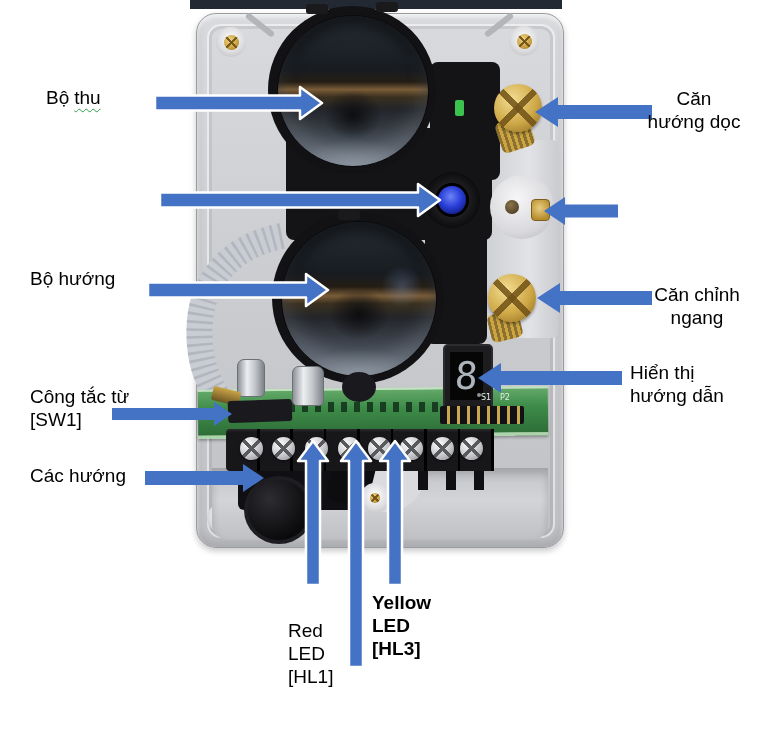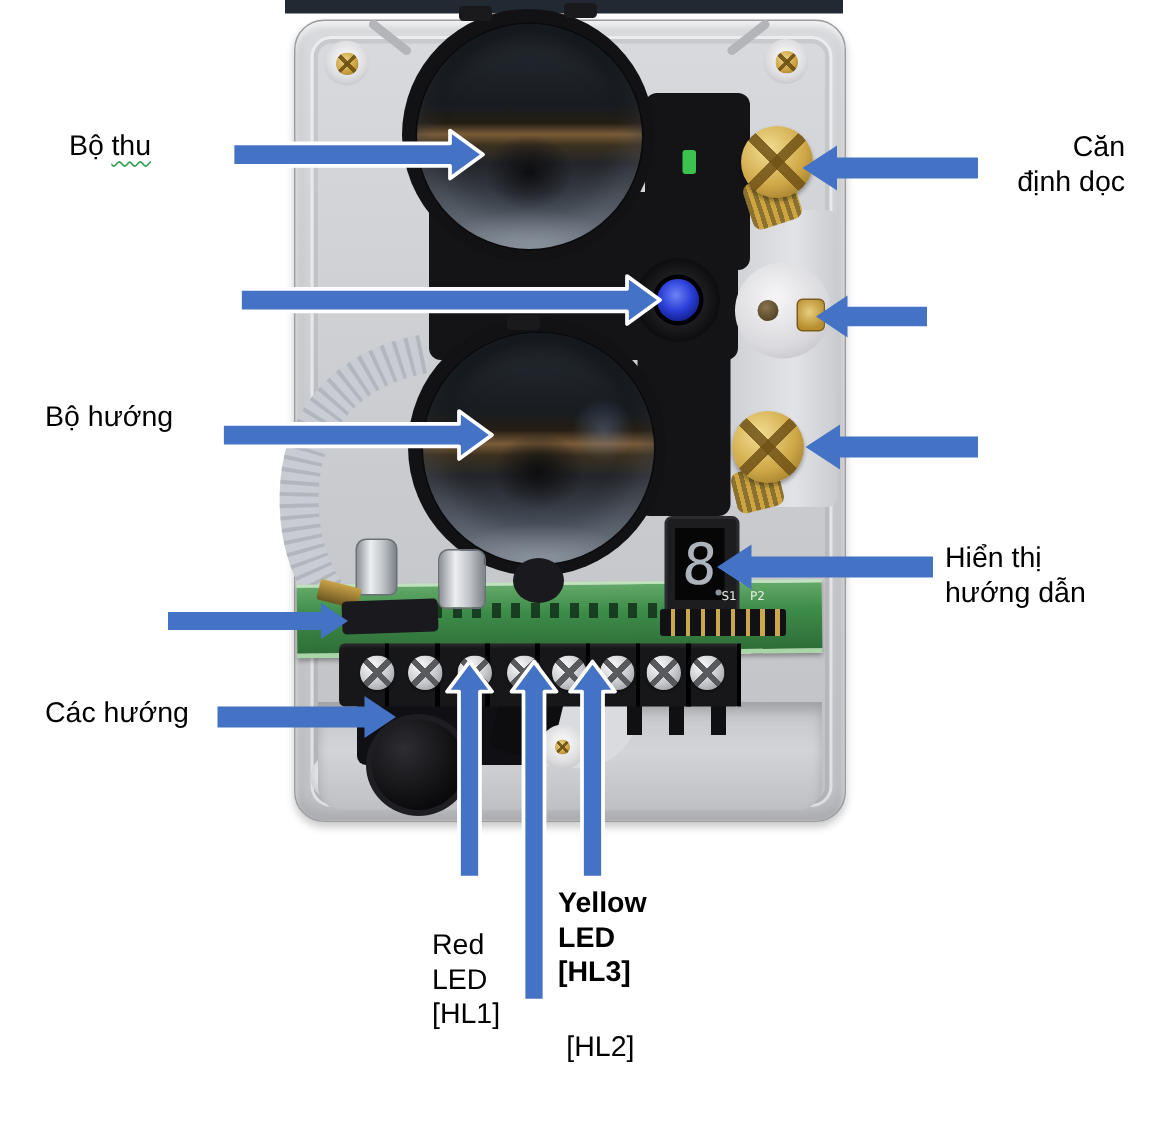--- a/index.html
+++ b/index.html
@@ -1,21 +1,21 @@
 <!DOCTYPE html>
 <html style="--arrow: #4472C4; --pcb: #3e8c49; --brass: #cfa847; --laser: #2a3fd8; --squiggle: #2e9e4f;"><head>
 <meta charset="utf-8">
 <style>
   html,body{margin:0;padding:0;background:#fff;}
   #canvas{position:relative;width:773px;height:752px;background:#fff;overflow:hidden;
           font-family:"Liberation Sans",sans-serif;color:#000;}
   .abs{position:absolute;}
   
   .lbl{position:absolute;font-size:19px;line-height:23px;color:#000;white-space:nowrap;z-index:40;}
-  .lbl.center{text-align:right;}
+  .lbl.center{text-align:center;}
   .lbl .row{display:flex;gap:5px;}
   .squiggle{text-decoration:underline wavy var(--squiggle);text-decoration-thickness:1px;text-underline-offset:4px;}
   
   .topband{left:190px;top:0;width:372px;height:9px;background:#232933;z-index:2;}
   .enclosure{left:196px;top:13px;width:366px;height:533px;border-radius:20px;
              background:linear-gradient(180deg,#d9dadd 0%,#cdced1 45%,#c0c1c5 100%);
              border:1px solid #9b9c9f;box-shadow:inset 0 3px 4px rgba(255,255,255,.7),
              inset 0 -6px 10px rgba(0,0,0,.12),0 3px 6px rgba(0,0,0,.22);z-index:3;}
   .rim{left:207px;top:24px;width:344px;height:510px;border-radius:14px;
        border:2px solid rgba(255,255,255,.5);box-shadow:inset 0 0 0 3px rgba(0,0,0,.07);z-index:4;}
@@ -223,44 +223,51 @@
   <div class="lbl" style="left:46px;top:86px;">
     <div class="row">
       <span>Bộ</span>
       <span class="squiggle">thu</span>
     </div>
   </div>
 
 
   <div class="lbl" style="left:30px;top:267px;">Bộ hướng</div>
 
+  <div class="lbl" style="left:30px;top:385px;">
+    <div>Công tắc từ</div>
+    <div>[SW1]</div>
+  </div>
 
   <div class="lbl" style="left:30px;top:464px;">Các hướng</div>
 
   <div class="lbl center" style="left:638px;top:87px;width:112px;">
     <div>Căn</div>
-    <div>định dọc</div>
-  </div>
-
-
+    <div>hướng dọc</div>
+  </div>
+
+
+  <div class="lbl center" style="left:642px;top:283px;width:110px;">
+    <div>Căn chỉnh</div>
+    <div>ngang</div>
+  </div>
 
   <div class="lbl" style="left:630px;top:361px;">
     <div>Hiển thị</div>
     <div>hướng dẫn</div>
   </div>
 
   <div class="lbl" style="left:288px;top:619px;">
     <div>Red</div>
     <div>LED</div>
     <div>[HL1]</div>
   </div>
 
   <div class="lbl" style="left:372px;top:591px;font-weight:bold;">
     <div>Yellow</div>
     <div>LED</div>
     <div>[HL3]</div>
   </div>
 
   <div class="lbl center" style="left:293px;top:687px;width:130px;">
-    <div>[HL2]</div>
   </div>
 
 </div>
 
 </body></html>

